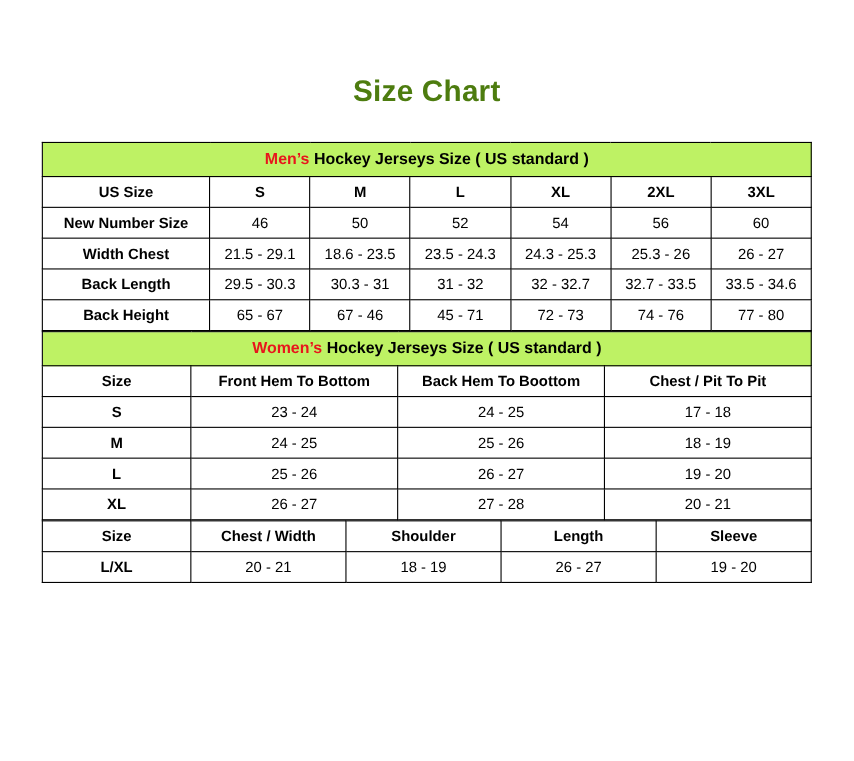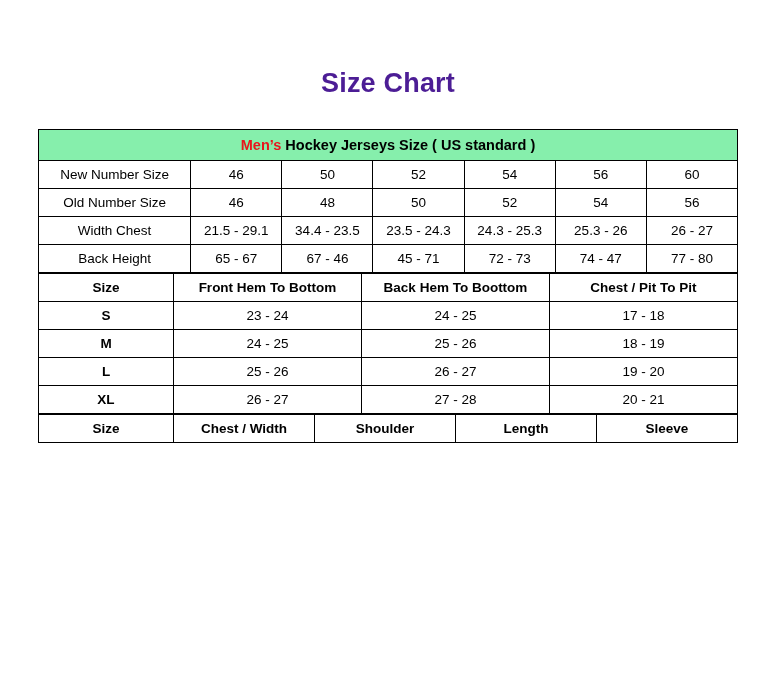--- a/index.html
+++ b/index.html
@@ -16,21 +16,21 @@
     overflow: hidden;
   }
   .page {
     width: 776px;
     height: 692px;
     box-sizing: border-box;
     padding: 0;
   }
   .title {
     text-align: center;
-    color: #4c1d95;
+    color: #4d7c0f;
     font-size: 27px;
     font-weight: bold;
     margin: 0;
     padding-top: 68px;
     letter-spacing: 0.2px;
   }
   .tables-wrap {
     margin: 0 auto;
     padding-top: 30px;
     width: 700px;
@@ -43,33 +43,33 @@
   td, th {
     border: 1px solid #000000;
     font-size: 13.5px;
     text-align: center;
     vertical-align: middle;
     padding: 0;
     height: 27px;
     font-weight: normal;
   }
   .section-head td {
-    background: #86efac;
+    background: #bef264;
     font-weight: bold;
     font-size: 14.5px;
     height: 30px;
   }
   .section-head .accent {
     color: #e8161c;
   }
   .col-head td {
     font-weight: bold;
   }
   .row-label {
-    font-weight: normal;
+    font-weight: bold;
   }
   .bold-cell {
     font-weight: bold;
   }
   
   .men col.c0 { width: 152px; }
   .men col.cx { width: 91px; }
   
   .women col.c0 { width: 135px; }
   .women col.cx { width: 188px; }
@@ -93,67 +93,79 @@
           <col class="cx">
           <col class="cx">
           <col class="cx">
           <col class="cx">
           <col class="cx">
       </colgroup>
       <tbody>
         <tr class="section-head">
           <td colspan="7"><span class="accent">Men’s</span><span> Hockey Jerseys Size ( US standard )</span></td>
         </tr>
+        <tr class="col-head">
+          <td>US Size</td>
+          <td>S</td>
+          <td>M</td>
+          <td>L</td>
+          <td>XL</td>
+          <td>2XL</td>
+          <td>3XL</td>
+        </tr>
         <tr>
           <td class="row-label">New Number Size</td>
           <td>46</td>
           <td>50</td>
           <td>52</td>
           <td>54</td>
           <td>56</td>
           <td>60</td>
         </tr>
         <tr>
-          <td class="row-label">Old Number Size</td>
-          <td>46</td>
-          <td>48</td>
-          <td>50</td>
-          <td>52</td>
-          <td>54</td>
-          <td>56</td>
-        </tr>
-        <tr>
           <td class="row-label">Width Chest</td>
           <td>21.5 - 29.1</td>
-          <td>34.4 - 23.5</td>
+          <td>18.6 - 23.5</td>
           <td>23.5 - 24.3</td>
           <td>24.3 - 25.3</td>
           <td>25.3 - 26</td>
           <td>26 - 27</td>
+        </tr>
+        <tr>
+          <td class="row-label">Back Length</td>
+          <td>29.5 - 30.3</td>
+          <td>30.3 - 31</td>
+          <td>31 - 32</td>
+          <td>32 - 32.7</td>
+          <td>32.7 - 33.5</td>
+          <td>33.5 - 34.6</td>
         </tr>
         <tr>
           <td class="row-label">Back Height</td>
           <td>65 - 67</td>
           <td>67 - 46</td>
           <td>45 - 71</td>
           <td>72 - 73</td>
-          <td>74 - 47</td>
+          <td>74 - 76</td>
           <td>77 - 80</td>
         </tr>
       </tbody>
     </table>
 
     <table class="women">
       <colgroup>
         <col class="c0">
           <col class="cx">
           <col class="cx">
           <col class="cx">
       </colgroup>
       <tbody>
+        <tr class="section-head">
+          <td colspan="4"><span class="accent">Women’s</span><span> Hockey Jerseys Size ( US standard )</span></td>
+        </tr>
         <tr class="col-head">
           <td>Size</td>
           <td>Front Hem To Bottom</td>
           <td>Back Hem To Boottom</td>
           <td>Chest / Pit To Pit</td>
         </tr>
         <tr>
           <td class="bold-cell">S</td>
           <td>23 - 24</td>
           <td>24 - 25</td>
@@ -189,17 +201,24 @@
           <col class="cx">
       </colgroup>
       <tbody>
         <tr class="col-head">
           <td>Size</td>
           <td>Chest / Width</td>
           <td>Shoulder</td>
           <td>Length</td>
           <td>Sleeve</td>
         </tr>
+        <tr>
+          <td class="bold-cell">L/XL</td>
+          <td>20 - 21</td>
+          <td>18 - 19</td>
+          <td>26 - 27</td>
+          <td>19 - 20</td>
+        </tr>
       </tbody>
     </table>
 
   </div>
 </div>
 
 </body></html>

